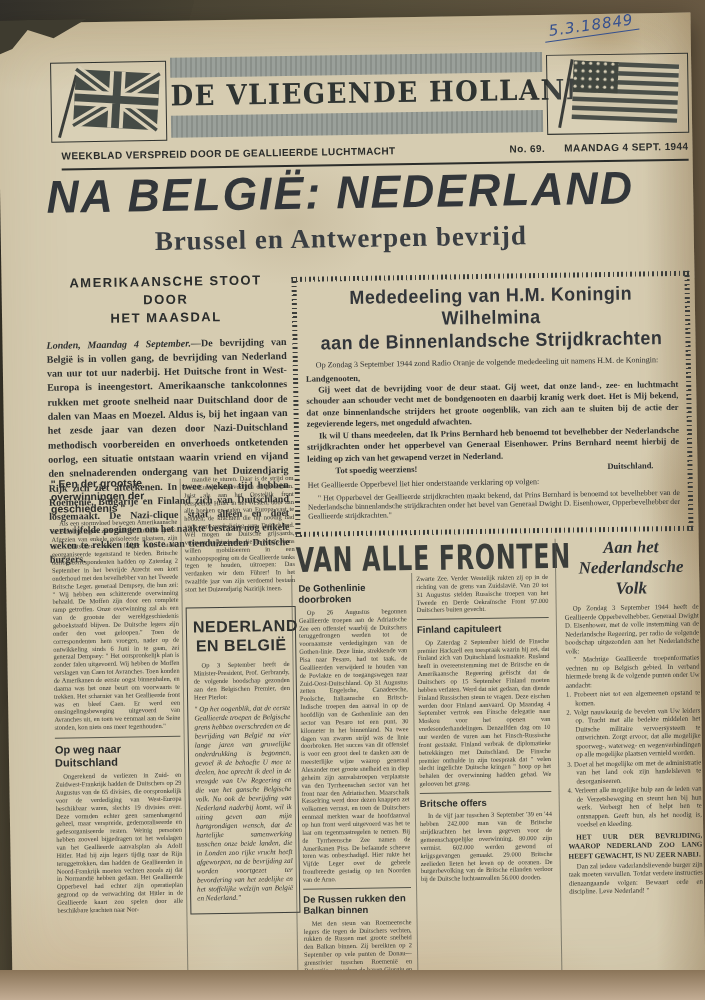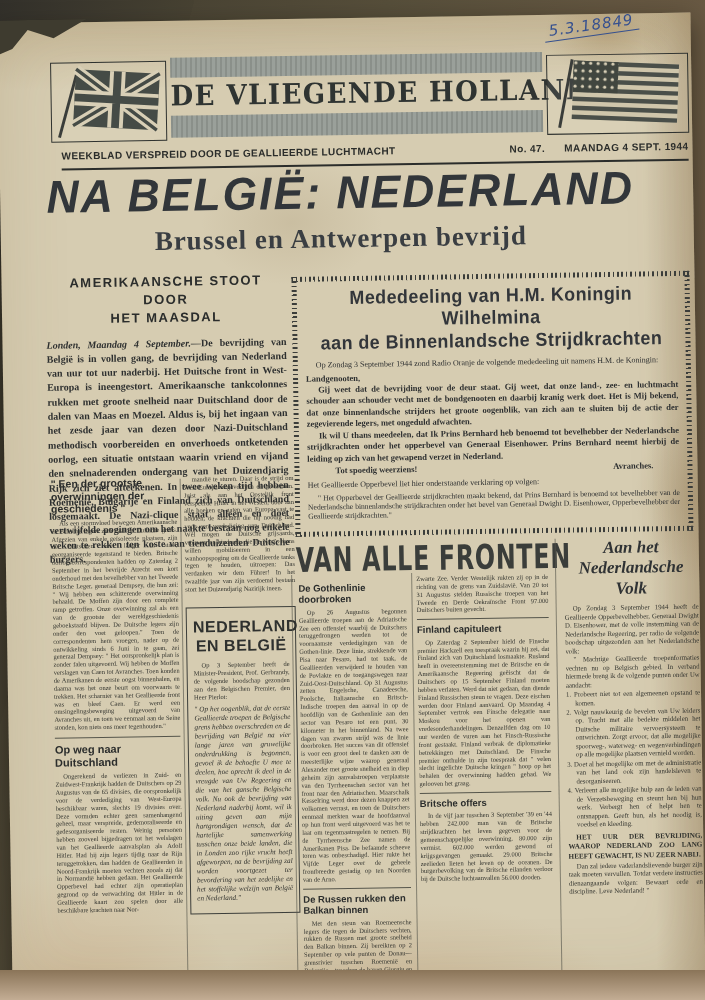--- a/index.html
+++ b/index.html
@@ -155,21 +155,21 @@
             <rect width="46" height="32" fill="#41463f"></rect>
             <rect width="46" height="32" fill="url(#stars)"></rect>
           </g>
         </svg>
       </div>
     </div>
 
     <div class="mastsub">
       <span>WEEKBLAD VERSPREID DOOR DE GEALLIEERDE LUCHTMACHT</span>
       <span class="issuegrp">
-        <span>No. 47.</span>
+        <span>No. 69.</span>
         <span>MAANDAG 4 SEPT. 1944</span>
       </span>
     </div>
 
     <div class="headline">NA BELGIË: NEDERLAND</div>
     <div class="subheadline">Brussel en Antwerpen bevrijd</div>
 
     <div class="maasdal">
       <div class="mh">AMERIKAANSCHE STOOT DOOR</div>
       <div class="mh">HET MAASDAL</div>
@@ -209,21 +209,21 @@
       <div class="vb l"></div>
       <div class="vb r"></div>
       <div class="wtitle">Mededeeling van H.M. Koningin Wilhelmina</div>
       <div class="wtitle">aan de Binnenlandsche Strijdkrachten</div>
       <p class="wintro">Op Zondag 3 September 1944 zond Radio Oranje de volgende mededeeling uit namens H.M. de Koningin:</p>
       <div class="wsal">Landgenooten,</div>
       <p class="wp">Gij weet dat de bevrijding voor de deur staat. Gij weet, dat onze land-, zee- en luchtmacht schouder aan schouder vecht met de bondgenooten en daarbij kranig werk doet. Het is Mij bekend, dat onze binnenlandsche strijders het groote oogenblik, van zich aan te sluiten bij de actie der zegevierende legers, met ongeduld afwachten.</p>
       <p class="wp">Ik wil U thans meedeelen, dat Ik Prins Bernhard heb benoemd tot bevelhebber der Nederlandsche strijdkrachten onder het opperbevel van Generaal Eisenhower. Prins Bernhard neemt hierbij de leiding op zich van het gewapend verzet in Nederland.</p>
       <div class="wclose">
         <span>Tot spoedig weerziens!</span>
-        <span>Avranches.</span>
+        <span>Duitschland.</span>
       </div>
       <p class="wver">Het Geallieerde Opperbevel liet hier onderstaande verklaring op volgen:</p>
       <p class="wquote">" Het Opperbevel der Geallieerde strijdkrachten maakt bekend, dat Prins Bernhard is benoemd tot bevelhebber van de Nederlandsche binnenlandsche strijdkrachten onder het bevel van Generaal Dwight D. Eisenhower, Opperbevelhebber der Geallieerde strijdkrachten."</p>
     </div>
 
     <div class="vaf">VAN ALLE FRONTEN</div>
 
     <div class="vrule" style="left:285px; top:556px; height:408px;"></div>
     <div class="frcol1">
       <div class="fhead">De Gothenlinie doorbroken</div>

